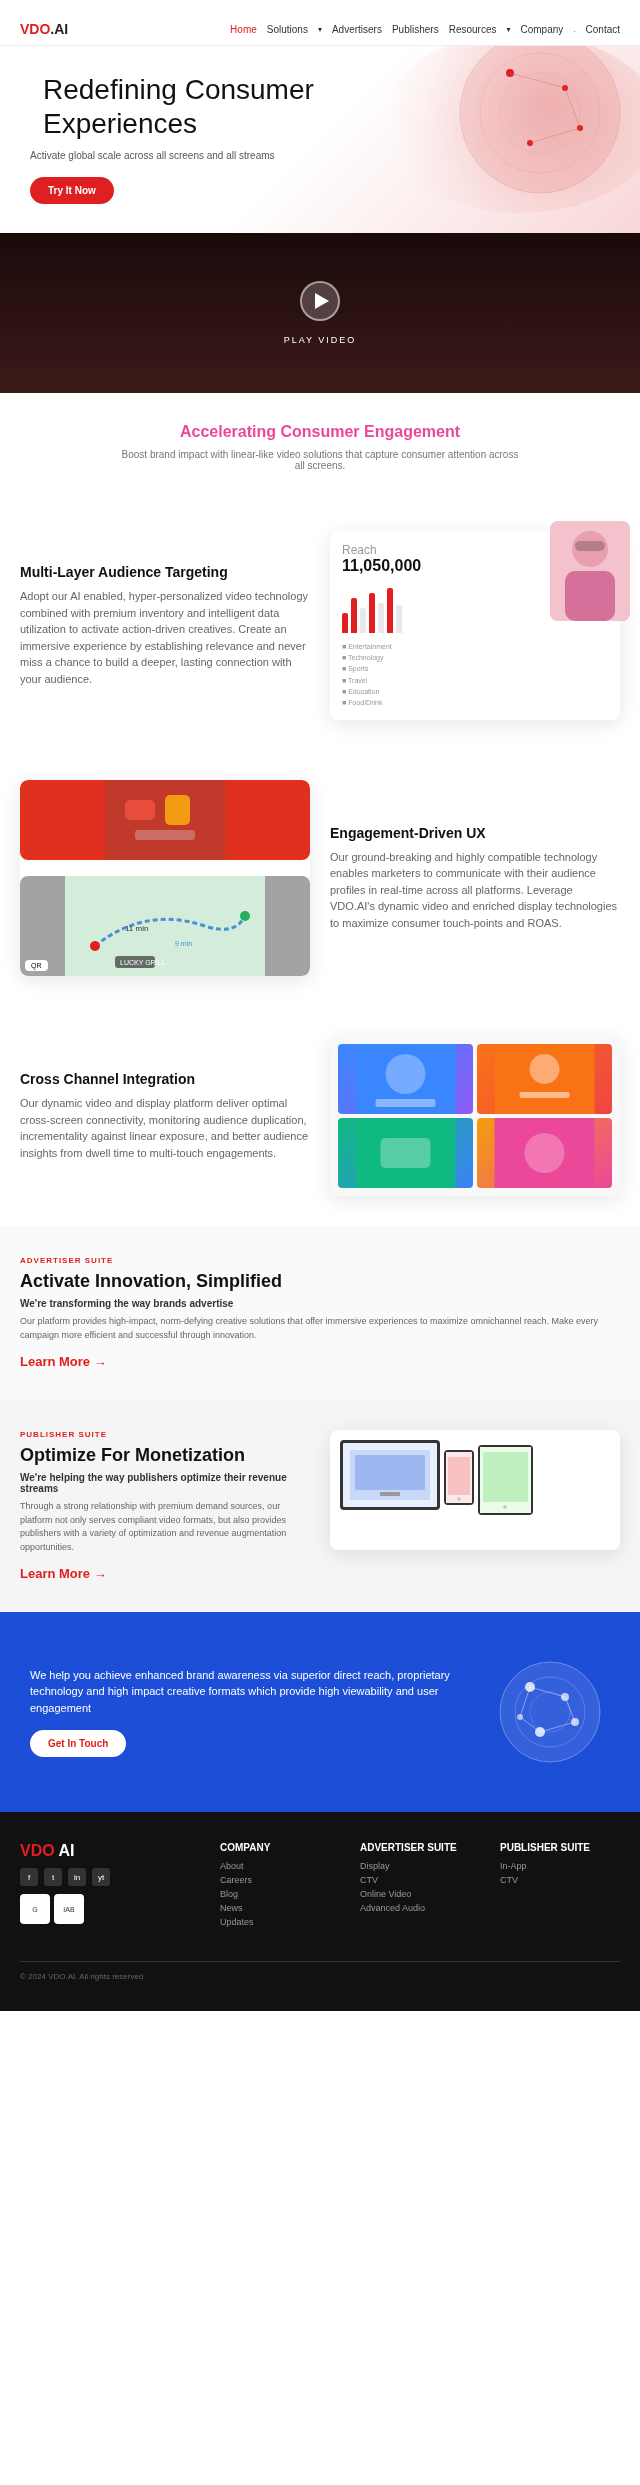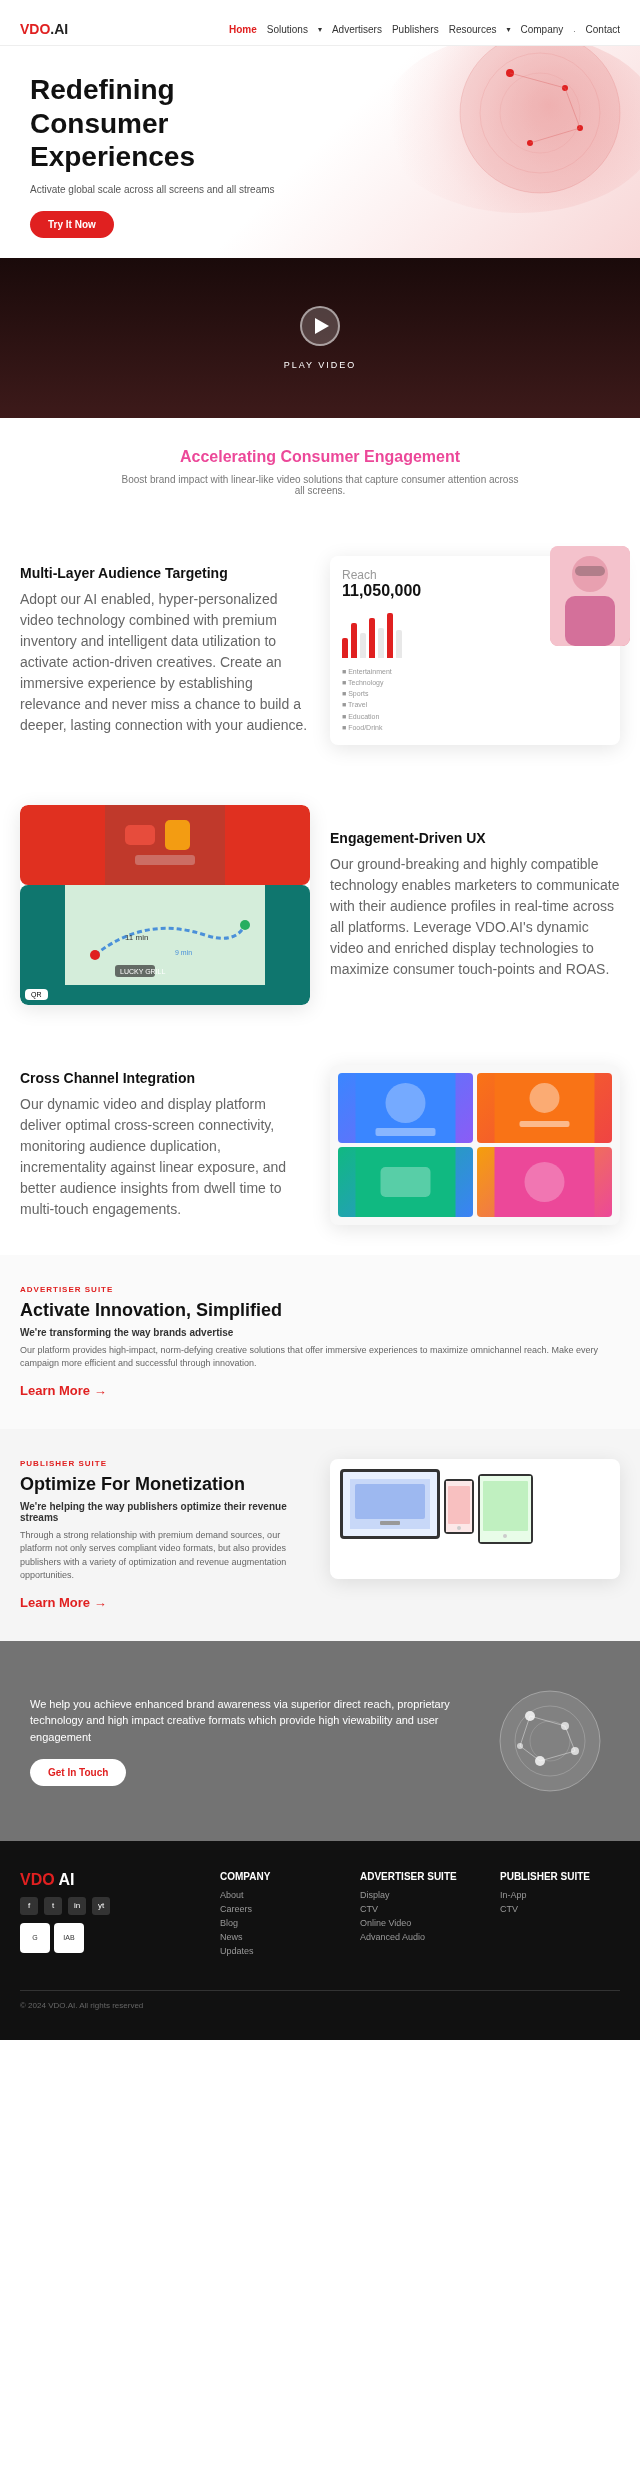--- a/index.html
+++ b/index.html
@@ -50,42 +50,42 @@
     .section-sub { font-size: 10px; color: #777; max-width: 400px; margin: 0 auto; }
 
     
     .feature-row {
       display: flex; align-items: center; padding: 30px 20px; gap: 20px;
     }
     .feature-row.reverse { flex-direction: row-reverse; }
     .feature-text { flex: 1; }
     .feature-image { flex: 1; min-width: 200px; }
     .feature-title { font-size: 14px; font-weight: 700; color: #111; margin-bottom: 8px; }
-    .feature-desc { font-size: 14px; color: #666; line-height: 1.5; }
+    .feature-desc { font-size: 11px; color: #666; line-height: 1.5; }
 
     
     .mock-stats {
       background: #fff; border-radius: 8px; box-shadow: 0 4px 20px rgba(0,0,0,0.1);
       padding: 12px; position: relative; min-height: 140px;
     }
     .mock-stats-num { font-size: 16px; font-weight: 900; color: #111; }
     .mock-bars { display: flex; gap: 3px; align-items: flex-end; height: 50px; margin: 8px 0; }
     .mock-bar { width: 6px; background: #e02020; border-radius: 2px 2px 0 0; }
     .mock-photo {
       position: absolute; right: -10px; top: -10px; width: 80px; height: 100px;
       background: linear-gradient(135deg, #f8c8d0, #e891a0); border-radius: 8px;
       overflow: hidden; display: flex; align-items: center; justify-content: center;
     }
 
     .mock-food {
       background: #e03020; border-radius: 8px; width: 100%; height: 80px;
       display: flex; align-items: center; justify-content: center;
     }
     .mock-map {
-      background: #0f766e; border-radius: 8px; width: 100%; height: 120px; margin-top: 0;
+      background: #a3a3a3; border-radius: 8px; width: 100%; height: 100px; margin-top: 16px;
       position: relative; overflow: hidden;
     }
 
     .mock-collage {
       display: grid; grid-template-columns: 1fr 1fr; gap: 4px; width: 100%;
     }
     .collage-item {
       height: 70px; border-radius: 4px;
     }
     .c1 { background: linear-gradient(135deg, #3a86ff, #8b5cf6); }
@@ -110,21 +110,21 @@
     .suite-mock {
       background: #fff; border-radius: 8px; box-shadow: 0 4px 20px rgba(0,0,0,0.1);
       padding: 10px; min-height: 120px;
     }
 
     
     .device-mock { display: flex; gap: 4px; }
 
     
     .red-cta {
-      background: #737373; padding: 40px 30px; display: flex; align-items: center; gap: 20px;
+      background: #1d4ed8; padding: 40px 30px; display: flex; align-items: center; gap: 20px;
     }
     .red-cta-text { flex: 1; }
     .red-cta-text p { font-size: 11px; color: #fff; line-height: 1.5; }
     .red-cta-globe { flex: 0 0 120px; height: 120px; position: relative; }
     .globe-svg { width: 120px; height: 120px; }
     .cta-btn {
       background: #fff; color: #e02020; border: none; border-radius: 20px;
       padding: 8px 18px; font-size: 10px; cursor: pointer; font-weight: bold; margin-top: 14px;
       display: inline-block;
     }
@@ -146,21 +146,21 @@
     .footer-copy { font-size: 8px; color: #666; grid-column: 1 / -1; margin-top: 10px; border-top: 1px solid #333; padding-top: 10px; }
   </style>
 </head>
 <body>
 
 <nav>
   <div style="font-weight:900;font-size:14px;color:#222;">
     <span style="color:#e02020;">VDO</span>.AI
   </div>
   <div style="display:flex;gap:10px;align-items:center;font-size:10px;">
-    <a style="color:#e02020;font-weight:bold;text-decoration:none;">Home</a>
+    <a style="color:#e02020;font-weight:normal;text-decoration:none;">Home</a>
     <a style="color:#333;text-decoration:none;">Solutions</a>
       <span style="font-size:8px;color:#333;">▾</span>
     <a style="color:#333;text-decoration:none;">Advertisers</a>
     <a style="color:#333;text-decoration:none;">Publishers</a>
     <a style="color:#333;text-decoration:none;">Resources</a>
       <span style="font-size:8px;color:#333;">▾</span>
     <a style="color:#333;text-decoration:none;">Company</a>
       <span style="font-size:8px;color:#333;">.</span>
     <a style="color:#333;text-decoration:none;">Contact</a>
   </div>
@@ -174,21 +174,21 @@
       <circle cx="160" cy="80" r="40" fill="none" stroke="rgba(220,100,100,0.1)" stroke-width="1"></circle>
       <circle cx="130" cy="40" r="4" fill="#e02020"></circle>
       <circle cx="185" cy="55" r="3" fill="#e02020"></circle>
       <circle cx="200" cy="95" r="3" fill="#e02020"></circle>
       <circle cx="150" cy="110" r="3" fill="#e02020"></circle>
       <line x1="130" y1="40" x2="185" y2="55" stroke="rgba(220,100,100,0.4)" stroke-width="1"></line>
       <line x1="185" y1="55" x2="200" y2="95" stroke="rgba(220,100,100,0.4)" stroke-width="1"></line>
       <line x1="200" y1="95" x2="150" y2="110" stroke="rgba(220,100,100,0.4)" stroke-width="1"></line>
     </svg>
   </div>
-  <h1 style="font-size:28px;font-weight:700;color:#111;line-height:1.2;max-width:280px;">Redefining Consumer Experiences</h1>
+  <h1 style="font-size:28px;font-weight:400;color:#111;line-height:1.2;max-width:280px;margin-left:13px;">Redefining Consumer Experiences</h1>
   <p style="font-size:10px;color:#555;margin:10px 0 16px 0;max-width:260px;">Activate global scale across all screens and all streams</p>
   <button class="hero-btn">Try It Now</button>
 </section>
 
 <div class="video-section">
   <div class="video-overlay" style="background:linear-gradient(to bottom,#1a0a0a,#3d1a1a);gap:8px;">
     <div class="play-btn">
       <div class="play-triangle"></div>
     </div>
     <span class="play-label">PLAY VIDEO</span>

